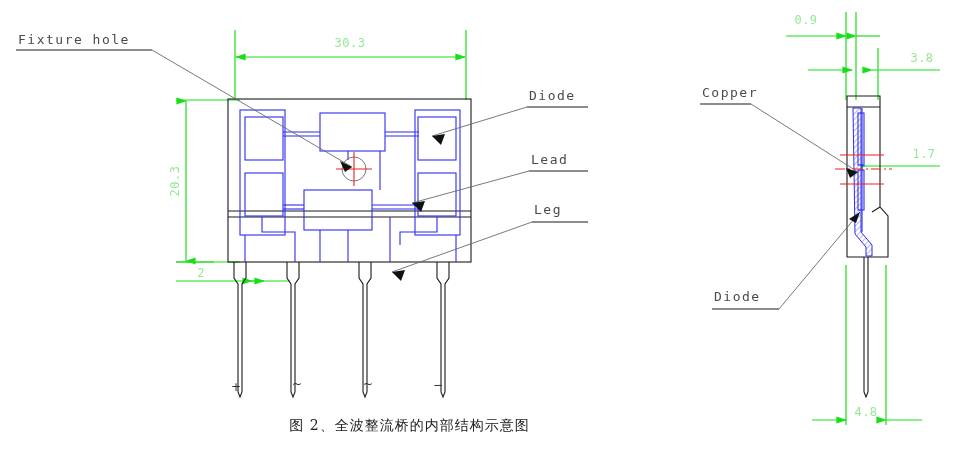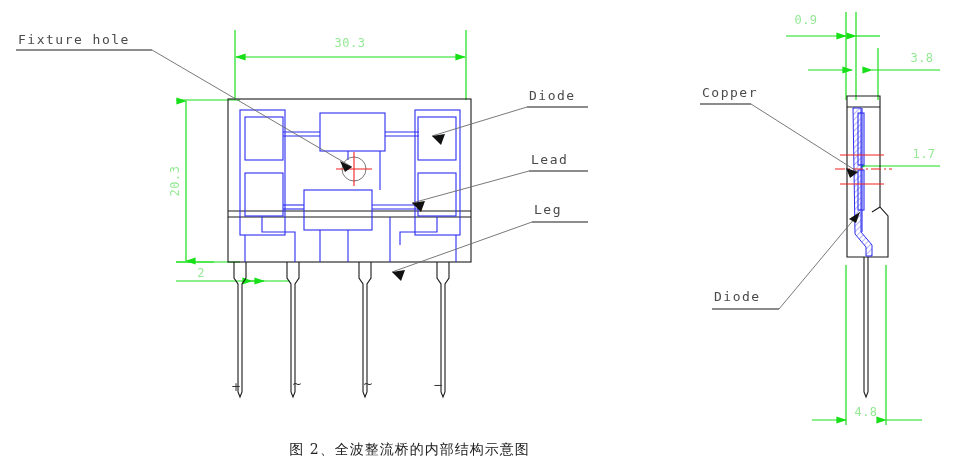--- a/index.html
+++ b/index.html
@@ -24,21 +24,21 @@
     position: absolute;
     left: 0;
     top: 0;
     width: 953px;
     height: 475px;
     display: block;
   }
   .cap-wrap {
     position: absolute;
     left: 0;
-    top: 440px;
+    top: 416px;
     width: 819px;
     text-align: center;
   }
   .caption {
     font-family: "DejaVu Serif", "Liberation Serif", serif;
     font-size: 14px;
     color: #202020;
     letter-spacing: 1px;
     white-space: nowrap;
   }

